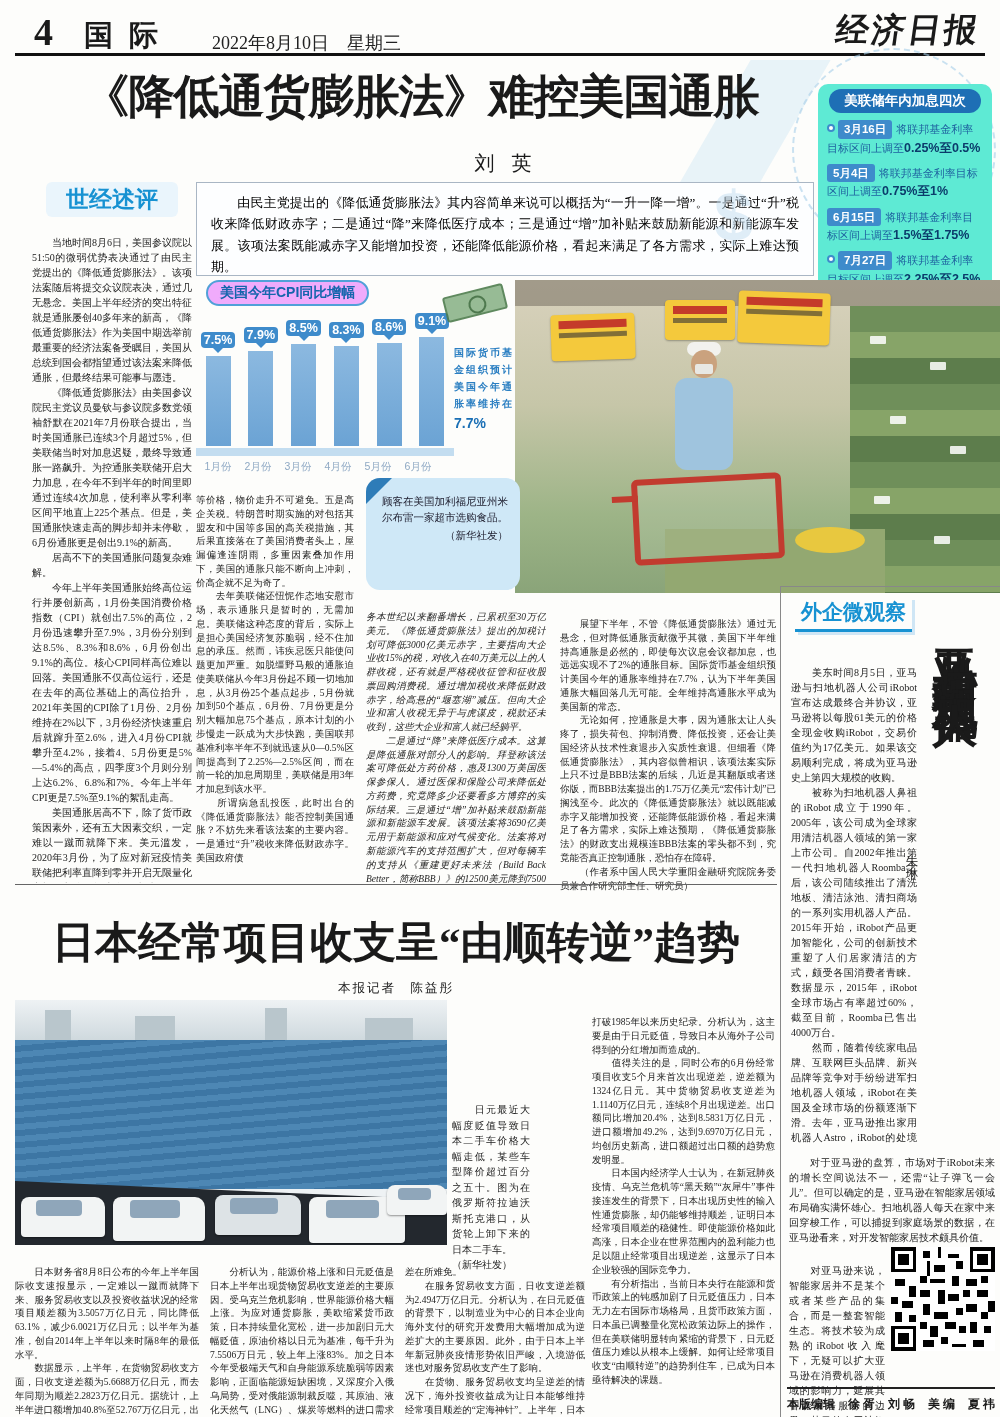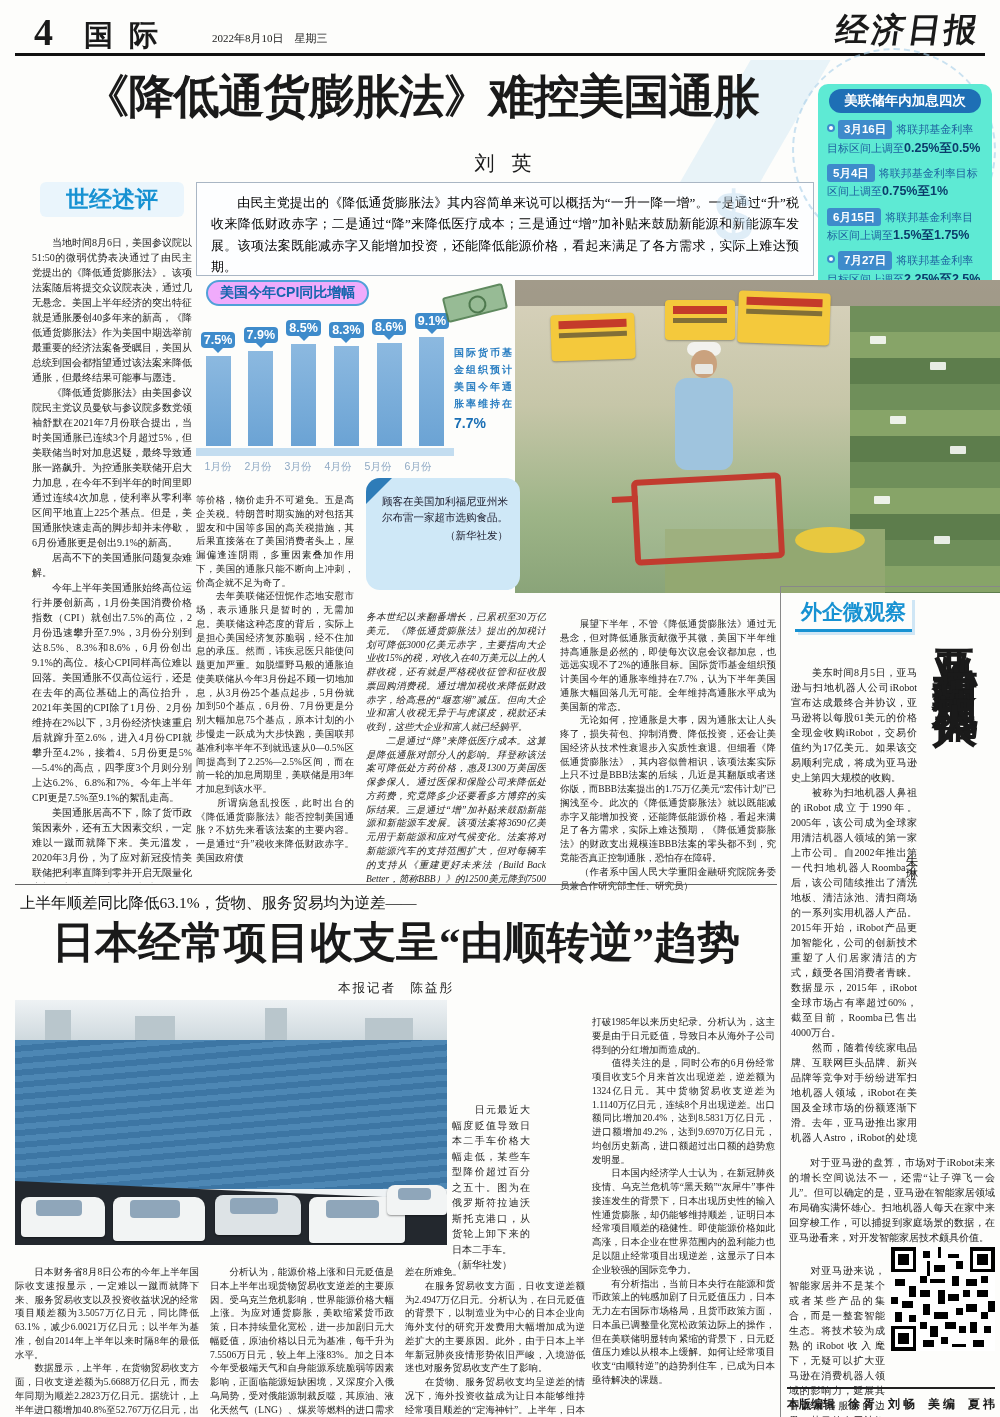--- a/index.html
+++ b/index.html
@@ -3,34 +3,34 @@
 <meta charset="utf-8">
 <style>
   html,body{margin:0;padding:0;background:#e9e7e2;}
   .page{position:relative;width:1000px;height:1417px;margin:0 auto;background:#fdfdfb;overflow:hidden;
         font-family:"Liberation Serif",serif;color:#1a1a1a;}
   [data-name]{box-sizing:border-box;}
 
   
   .hdr-num{position:absolute;left:34px;top:10px;font-size:38px;font-weight:900;font-family:"Liberation Serif",serif;}
   .hdr-section{position:absolute;left:84px;top:16px;font-size:29px;font-weight:900;letter-spacing:16px;font-family:"Liberation Sans",sans-serif;}
-  .hdr-date{position:absolute;left:212px;top:31px;font-size:11px;color:#222;}
+  .hdr-date{position:absolute;left:212px;top:31px;font-size:18px;color:#222;}
   .hdr-masthead{position:absolute;right:20px;top:8px;font-size:33px;font-weight:900;letter-spacing:3px;
         transform:skewX(-8deg);font-family:"Liberation Serif",serif;}
   .hdr-rule{position:absolute;left:15px;top:53px;width:970px;height:3px;background:#111;}
 
   
   .us-ribbon{position:absolute;left:690px;top:60px;width:80px;height:210px;background:#cfe6f5;opacity:.45;
         transform:skewX(-30deg);}
   .us-headline{position:absolute;left:25px;top:66px;width:792px;text-align:center;font-size:46px;font-weight:900;
         font-family:"Liberation Sans",sans-serif;letter-spacing:-1px;white-space:nowrap;}
   .us-byline{position:absolute;left:196px;top:150px;width:620px;text-align:center;font-size:20px;letter-spacing:6px;}
 
   .us-leftcol{position:absolute;left:32px;top:182px;width:160px;height:698px;}
-  .us-tag{width:144px;margin:0 auto 8px auto;text-align:center;font-size:23px;font-weight:900;color:#1792d2;
+  .us-tag{width:132px;margin:0 auto 8px auto;text-align:center;font-size:23px;font-weight:900;color:#1792d2;
         font-family:"Liberation Sans",sans-serif;background:#eaf5fc;border-radius:6px;padding:2px 0;}
   .coltext{font-size:9.5px;line-height:1.45;text-align:justify;white-space:pre-line;overflow:hidden;color:#1b1b1b;margin-top:18px;}
   .us-leftcol .coltext{height:648px;font-size:10px;line-height:1.5;}
 
   .us-intro{position:absolute;left:196px;top:182px;width:618px;height:94px;border:1px solid #a9b6c4;
         background:#fdfeff;padding:9px 14px;overflow:hidden;}
   .us-intro .t{font-size:13px;line-height:1.65;text-align:justify;color:#000;}
   .us-intro .wm{position:absolute;right:60px;top:-6px;font-size:70px;font-weight:900;color:#bcd9ee;opacity:.45;
         font-family:"Liberation Sans",sans-serif;}
 
@@ -276,21 +276,20 @@
 　　去年美联储还忸怩作态地安慰市场，表示通胀只是暂时的，无需加息。美联储这种态度的背后，实际上是担心美国经济复苏脆弱，经不住加息的承压。然而，讳疾忌医只能使问题更加严重。如脱缰野马般的通胀迫使美联储从今年3月份起不顾一切地加息，从3月份25个基点起步，5月份就加到50个基点，6月份、7月份更是分别大幅加息75个基点，原本计划的小步慢走一跃成为大步快跑，美国联邦基准利率半年不到就迅速从0—0.5%区间提高到了2.25%—2.5%区间，而在前一轮的加息周期里，美联储是用3年才加息到该水平。
 　　所谓病急乱投医，此时出台的《降低通货膨胀法》能否控制美国通胀？不妨先来看该法案的主要内容。一是通过“升”税收来降低财政赤字。美国政府债</div>
     <div class="coltext ucol2" data-name="us-body-column-2">务本世纪以来翻番增长，已累积至30万亿美元。《降低通货膨胀法》提出的加税计划可降低3000亿美元赤字，主要指向大企业收15%的税，对收入在40万美元以上的人群收税，还有就是严格税收征管和征收股票回购消费税。通过增加税收来降低财政赤字，给高悬的“堰塞湖”减压。但向大企业和富人收税无异于与虎谋皮，税款还未收到，这些大企业和富人就已经躺平。
 　　二是通过“降”来降低医疗成本。这算是降低通胀对部分人的影响。拜登称该法案可降低处方药价格，惠及1300万美国医保参保人。通过医保和保险公司来降低处方药费，究竟降多少还要看多方博弈的实际结果。三是通过“增”加补贴来鼓励新能源和新能源车发展。该项法案将3690亿美元用于新能源和应对气候变化。法案将对新能源汽车的支持范围扩大，但对每辆车的支持从《重建更好未来法（Build Back Better，简称BBB）》的12500美元降到7500美元，这有助于对冲车企涨价压力。同时通过鼓励新能源而减少油气使用，这不仅是为了应对气变和减排，也是为了应对对俄制裁所带来的反噬。</div>
     <div class="coltext ucol3" data-name="us-body-column-3">　　展望下半年，不管《降低通货膨胀法》通过无悬念，但对降低通胀贡献微乎其微，美国下半年维持高通胀是必然的，即使每次议息会议都加息，也远远实现不了2%的通胀目标。国际货币基金组织预计美国今年的通胀率维持在7.7%，认为下半年美国通胀大幅回落几无可能。全年维持高通胀水平成为美国新的常态。
 　　无论如何，控通胀是大事，因为通胀太让人头疼了，损失荷包、抑制消费、降低投资，还会让美国经济从技术性衰退步入实质性衰退。但细看《降低通货膨胀法》，其内容似曾相识，该项法案实际上只不过是BBB法案的后续，几近是其翻版或者迷你版，而BBB法案提出的1.75万亿美元“宏伟计划”已搁浅至今。此次的《降低通货膨胀法》就以既能减赤字又能增加投资，还能降低能源价格，看起来满足了各方需求，实际上难达预期，《降低通货膨胀法》的财政支出规模连BBB法案的零头都不到，究竟能否真正控制通胀，恐怕存在障碍。
 　　（作者系中国人民大学重阳金融研究院院务委员兼合作研究部主任、研究员）</div>
   </div>
 
   <div class="jp-rule" data-name="section-divider-rule"></div>
-  <div class="jp-kicker" data-name="japan-article-kicker">上半年顺差同比降低63.1%，货物、服务贸易均为逆差——</div>
   <h2 class="jp-headline" style="margin:0" data-name="japan-article-headline">日本经常项目收支呈“由顺转逆”趋势</h2>
   <div class="jp-byline" data-name="japan-article-byline">本报记者　陈益彤</div>
 
   <div class="jpphoto" data-name="photo-japan-port">
     <div class="jp-sky" data-name="photo-skyline"></div>
     <div class="jp-bldg" style="left:30px;top:10px;width:26px;height:30px" data-name="building"></div>
     <div class="jp-bldg" style="left:120px;top:16px;width:40px;height:24px" data-name="building"></div>
     <div class="jp-bldg" style="left:250px;top:8px;width:22px;height:32px" data-name="building"></div>
     <div class="jp-bldg" style="left:350px;top:18px;width:48px;height:22px" data-name="building"></div>
     <div class="jp-sea" data-name="sea"></div>

